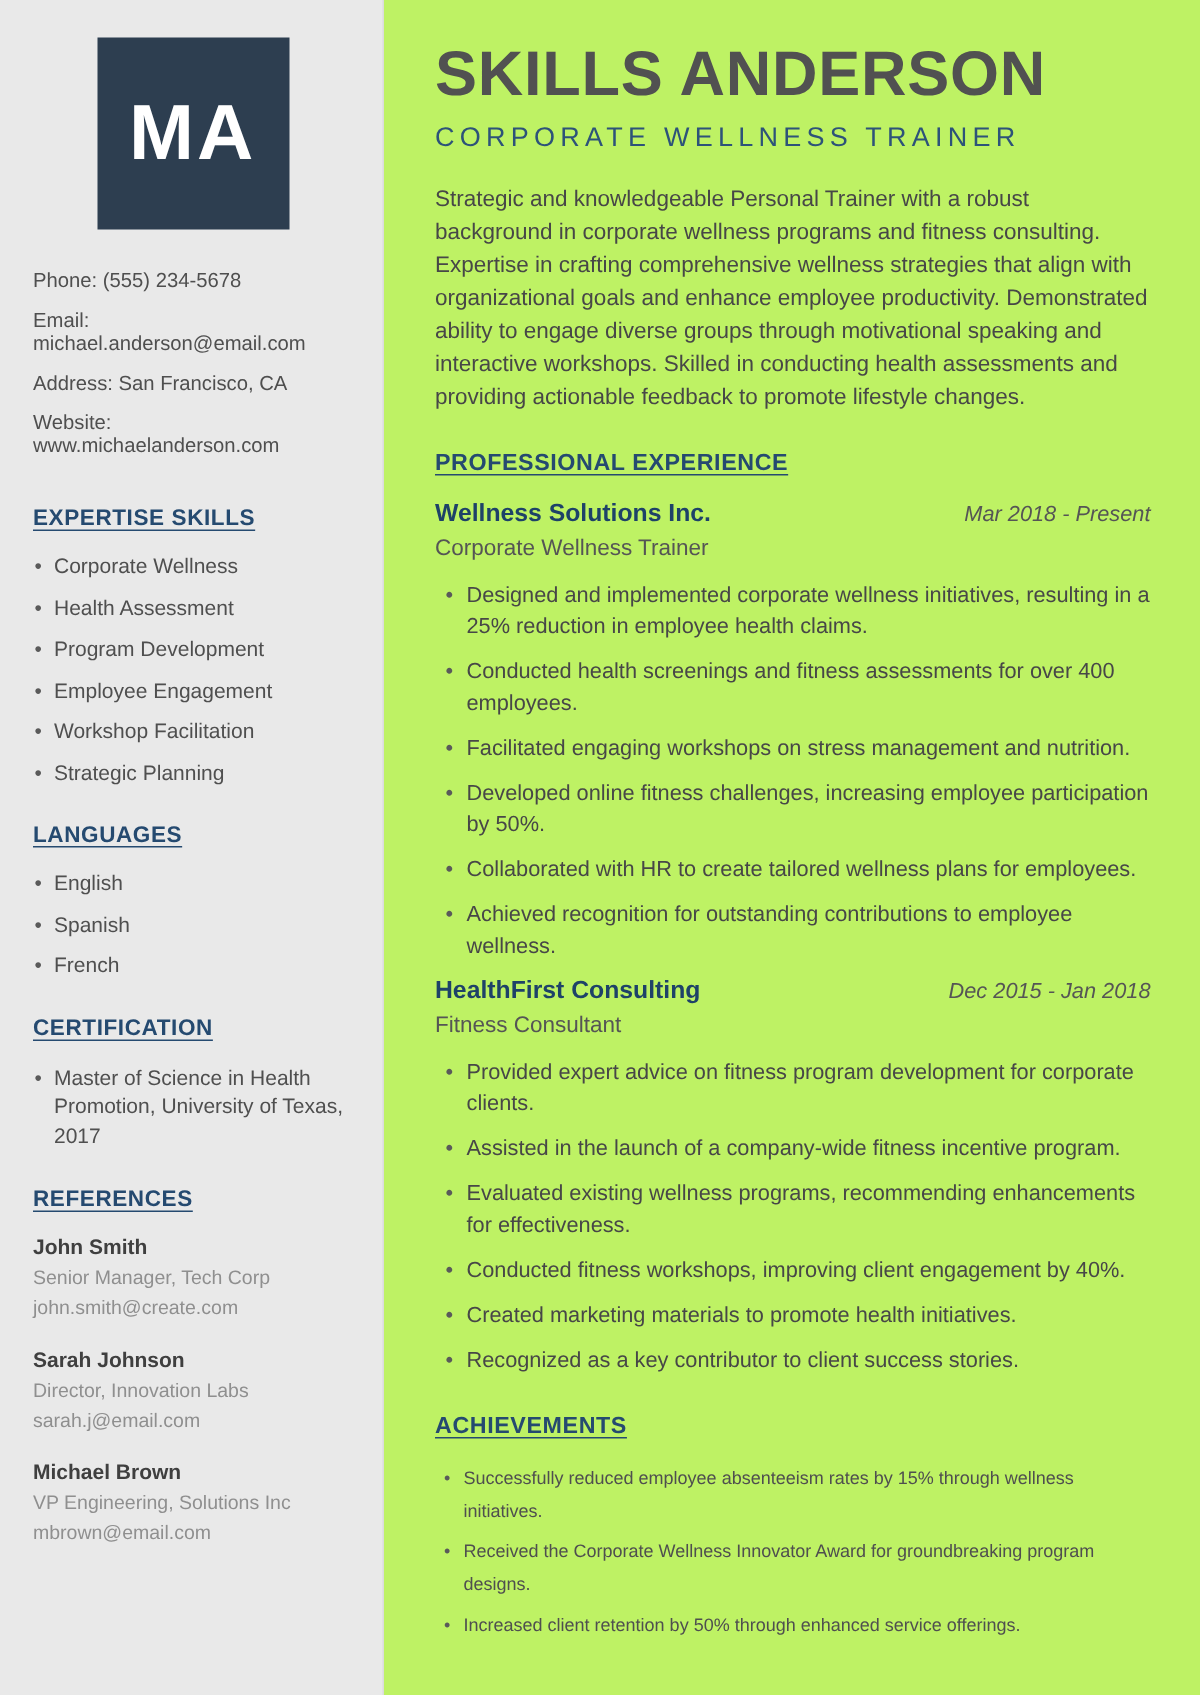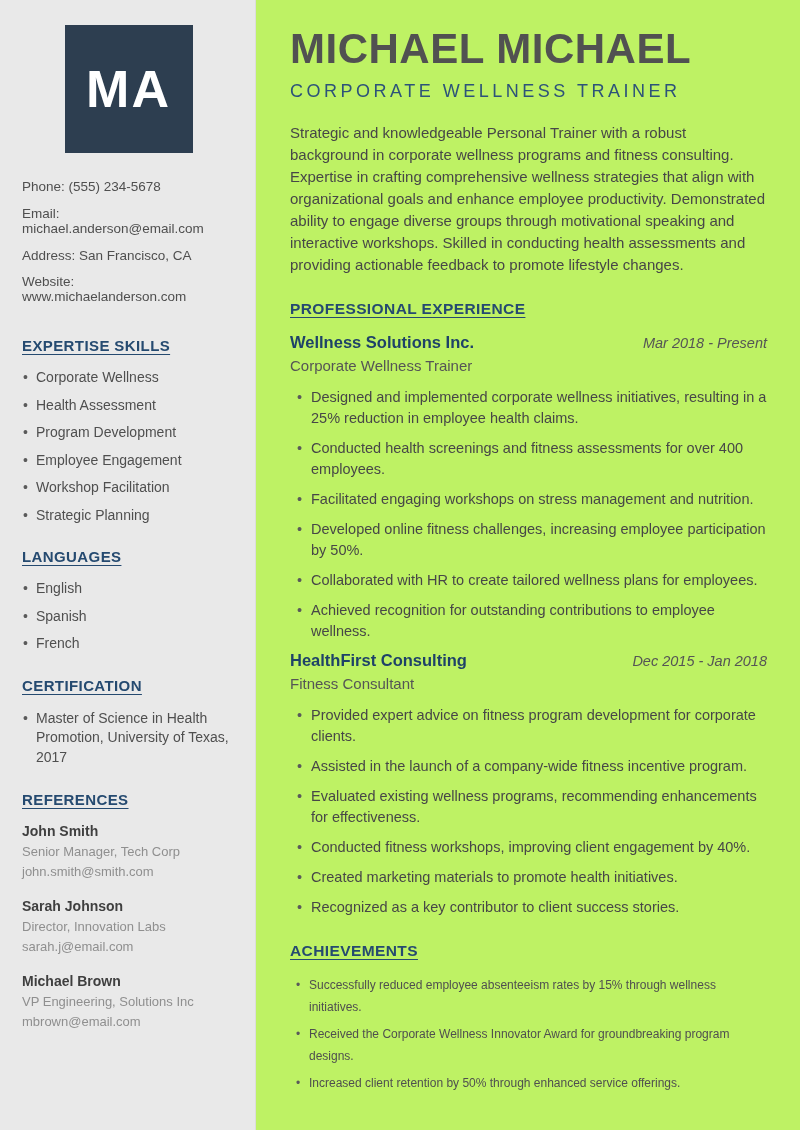--- a/index.html
+++ b/index.html
@@ -133,38 +133,38 @@
         <li>Master of Science in Health Promotion, University of Texas, 2017</li>
       </ul>
     </section>
 
     <section class="side-section">
       <h3 class="side-heading">REFERENCES</h3>
 
       <div class="ref">
         <p class="ref-name">John Smith</p>
         <p class="ref-line">Senior Manager, Tech Corp</p>
-        <p class="ref-line">john.smith@smith.com</p>
+        <p class="ref-line">john.smith@create.com</p>
       </div>
       <div class="ref">
         <p class="ref-name">Sarah Johnson</p>
         <p class="ref-line">Director, Innovation Labs</p>
         <p class="ref-line">sarah.j@email.com</p>
       </div>
       <div class="ref">
         <p class="ref-name">Michael Brown</p>
         <p class="ref-line">VP Engineering, Solutions Inc</p>
         <p class="ref-line">mbrown@email.com</p>
       </div>
     </section>
   </aside>
 
   <main class="main">
 
-    <h1 class="name">MICHAEL MICHAEL</h1>
+    <h1 class="name">SKILLS ANDERSON</h1>
     <h2 class="job-title">CORPORATE WELLNESS TRAINER</h2>
 
     <p class="summary">Strategic and knowledgeable Personal Trainer with a robust background in corporate wellness programs and fitness consulting. Expertise in crafting comprehensive wellness strategies that align with organizational goals and enhance employee productivity. Demonstrated ability to engage diverse groups through motivational speaking and interactive workshops. Skilled in conducting health assessments and providing actionable feedback to promote lifestyle changes.</p>
 
     <h3 class="section-heading">PROFESSIONAL EXPERIENCE</h3>
 
     <div class="job">
       <div class="job-header">
         <span class="company">Wellness Solutions Inc.</span>
         <span class="dates">Mar 2018 - Present</span>

